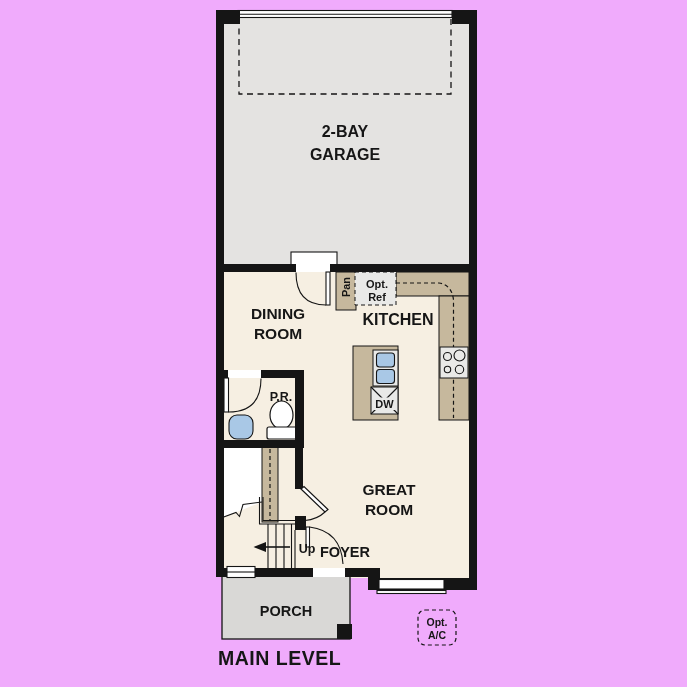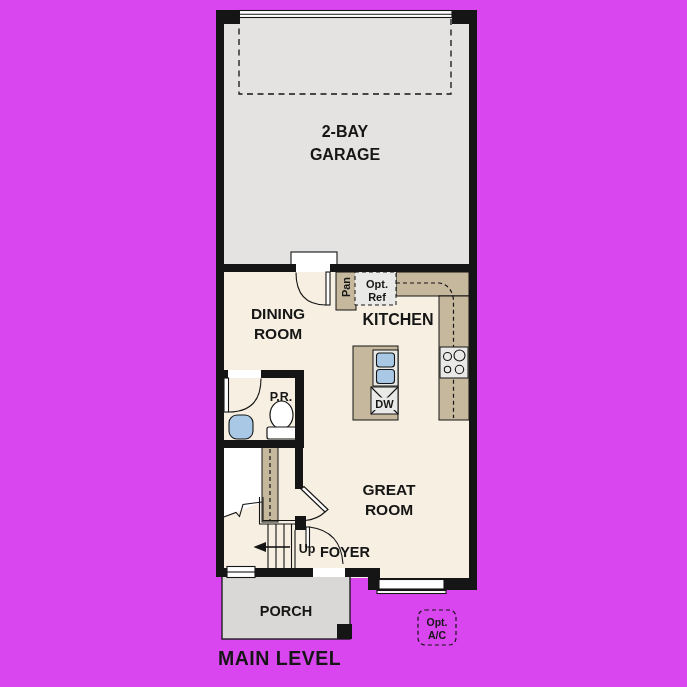--- a/index.html
+++ b/index.html
@@ -1,16 +1,16 @@
 <!DOCTYPE html>
 <html style="--wall: #151515; --floor: #f6efe2; --garage: #e4e3e1; --porch: #d9d8d6; --counter: #c6b89d; --sink: #a9c8e6; --appliance: #e9e9e7;"><head>
 <meta charset="utf-8">
 <style>
   html,body{margin:0;padding:0;background:#ffffff;}
-  .stage{position:relative;width:687px;height:687px;background:#d946ef;overflow:hidden;text-decoration:underline;}
+  .stage{position:relative;width:687px;height:687px;background:#f0abfc;overflow:hidden;text-decoration:underline;}
   svg{display:block;}
   .wall{fill:var(--wall);}
   .floor{fill:var(--floor);}
   .garage{fill:var(--garage);}
   .porch{fill:var(--porch);stroke:var(--wall);stroke-width:1.3;}
   .counter{fill:var(--counter);stroke:var(--wall);stroke-width:1;}
   .appl{fill:var(--appliance);stroke:var(--wall);stroke-width:1;}
   .white{fill:#ffffff;}
   .whiteo{fill:#ffffff;stroke:var(--wall);stroke-width:1.1;}
   .fix{fill:#ffffff;stroke:var(--wall);stroke-width:1.2;}

